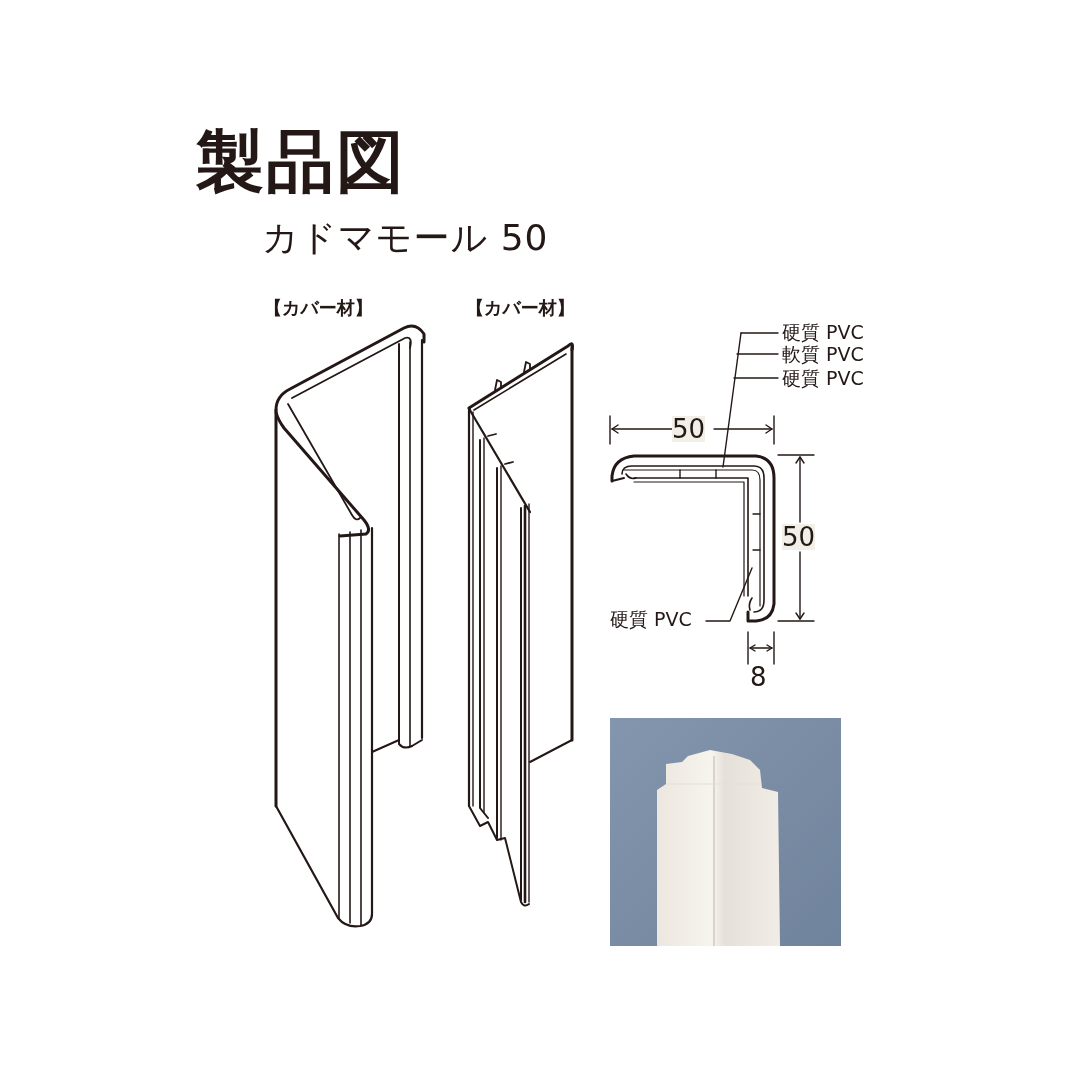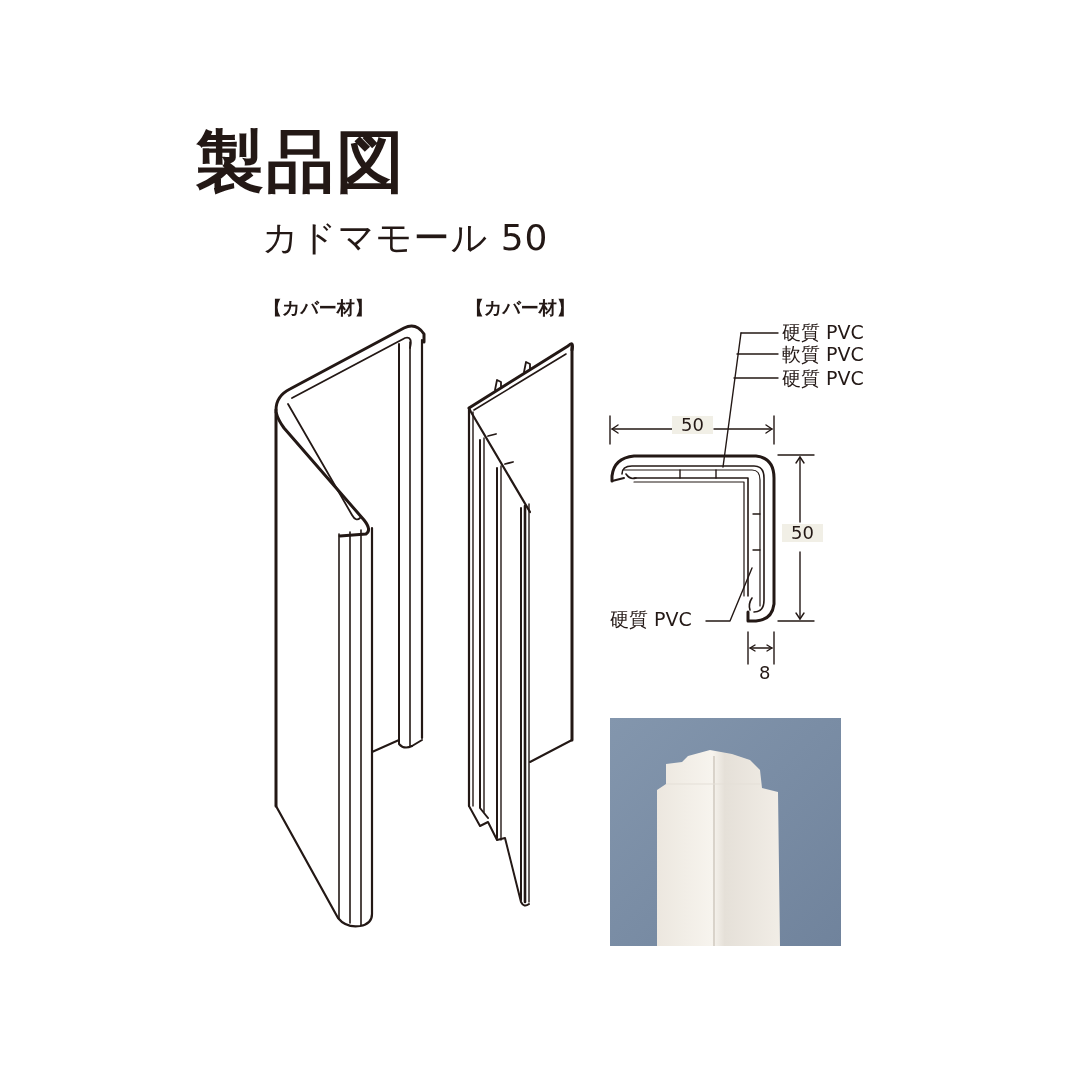--- a/index.html
+++ b/index.html
@@ -3,21 +3,21 @@
 <meta charset="utf-8">
 <style>
   html, body { margin: 0; padding: 0; background: #ffffff; }
   body { width: 1080px; height: 1080px; position: relative; overflow: hidden;
          font-family: "DejaVu Sans", "Liberation Sans", sans-serif; color: #231815; }
   .abs { position: absolute; }
   .title { left: 196px; top: 128px; font-size: 68px; font-weight: bold; letter-spacing: 2px; line-height: 1; }
   .subtitle { left: 262px; top: 220px; font-size: 36px; line-height: 1; letter-spacing: 1px; text-align: right; }
   .part-label { font-size: 18px; font-weight: bold; line-height: 1; }
   .mat-label { font-size: 19px; font-weight: normal; line-height: 1; }
-  .dim { font-size: 18px; line-height: 1; background: #f1efe6; padding: 0 9px; }
+  .dim { font-size: 26px; line-height: 1; background: #f1efe6; padding: 0 0; }
   svg { position: absolute; left: 0; top: 0; }
   .photo { left: 610px; top: 718px; width: 231px; height: 228px; background: #7b8ea7; overflow: hidden; }
 </style>
 </head>
 <body>
 
 <div class="abs title">製品図</div>
 <div class="abs subtitle">カドマモール 50</div>
 
 <div class="abs part-label" style="left:264px; top:299px;">【カバー材】</div>

